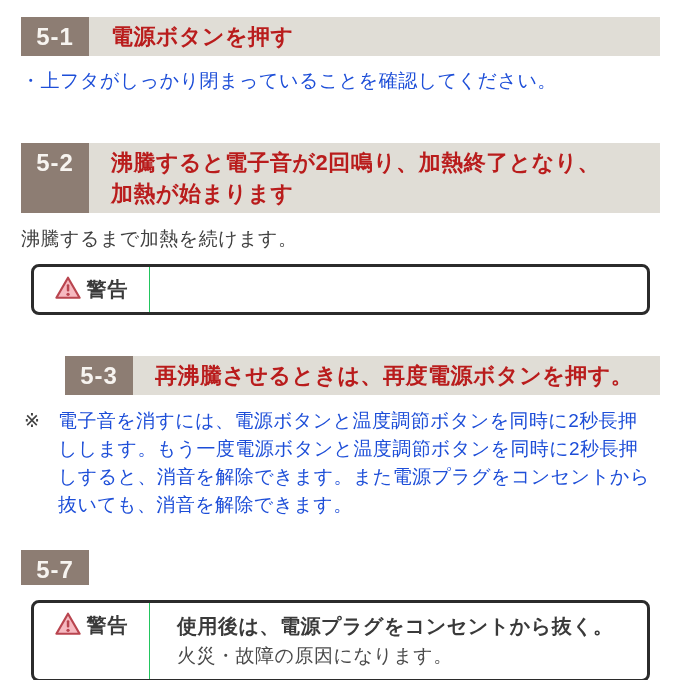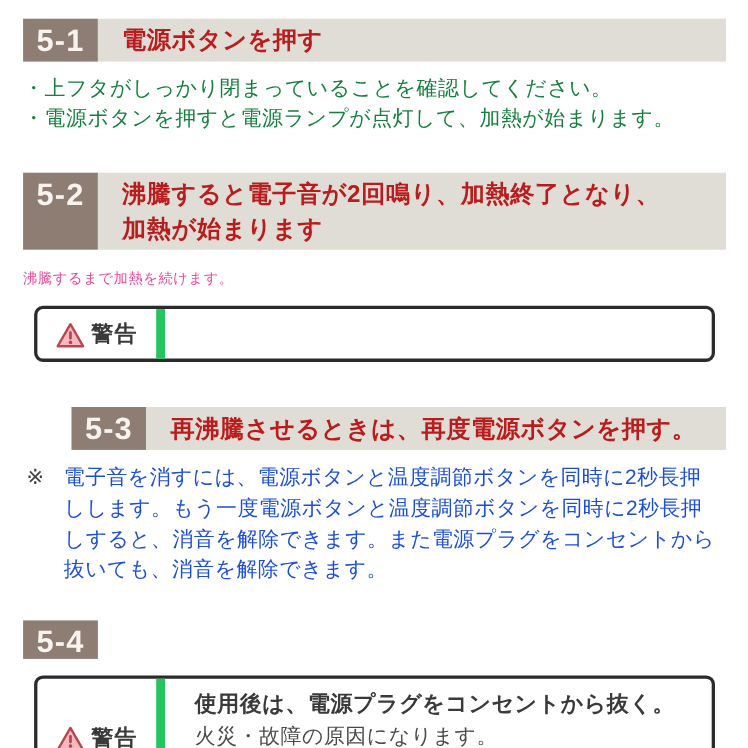--- a/index.html
+++ b/index.html
@@ -18,21 +18,21 @@
     display:flex;
     margin-left:21px;
     width:639px;
     align-items:stretch;
   }
   .sec-badge{
     width:68px;
     flex:0 0 68px;
     background:#8d7d73;
     color:#f7f4f0;
-    font-size:28px;
+    font-size:24px;
     font-weight:bold;
     text-align:center;
     padding-top:4px;
     letter-spacing:1px;
     line-height:31px;
   }
   .sec-titlebox{
     flex:1;
     background:#e0ddd6;
     padding:4px 8px 4px 22px;
@@ -42,46 +42,46 @@
     font-weight:bold;
     line-height:31px;
     color:#b91c1c;
     letter-spacing:0.5px;
   }
 
   .bullets{margin:11px 0 0 21px;}
   .bullet-line{
     font-size:19px;
     line-height:28px;
-    color:#15803d;
+    color:#1d4ed8;
     letter-spacing:0.5px;
   }
   .body-para{
     margin:13px 0 0 21px;
-    font-size:13px;
+    font-size:19px;
     line-height:26px;
-    color:#ec4899;
+    color:#404040;
     letter-spacing:0.5px;
   }
 
   
   .warn-box{
     margin-left:31px;
     width:619px;
     border:3px solid #2b2b2b;
     border-radius:8px;
     display:flex;
     align-items:stretch;
     background:#ffffff;
   }
   .warn-left{
     flex:0 0 116px;
-    border-right:8px solid #22c55e;
-    display:flex;
-    align-items:flex-end;
+    border-right:1px solid #22c55e;
+    display:flex;
+    align-items:flex-start;
     justify-content:center;
     gap:6px;
     padding:9px 4px;
   }
   .warn-label{
     font-size:20px;
     font-weight:bold;
     color:#3a3a3a;
     letter-spacing:1px;
   }
@@ -120,21 +120,21 @@
     color:#424242;
   }
   .note-text{
     flex:1;
     font-size:19px;
     line-height:28px;
     color:#1d4ed8;
     letter-spacing:0.4px;
   }
 
-  .mt-h2{margin-top:34px;}
+  .mt-h2{margin-top:48px;}
   .mt-box1{margin-top:12px;}
   .mt-h3{margin-top:41px;padding-left:44px;}
   .mt-h4{margin-top:31px;}
   .mt-box2{margin-top:15px;}
 
   .warn-icon{flex:0 0 auto;display:flex;align-items:center;}
 </style>
 </head>
 <body>
 
@@ -142,21 +142,20 @@
 
   <div class="sec-header">
     <div class="sec-badge">5-1</div>
     <div class="sec-titlebox">
       <div class="sec-title-line">電源ボタンを押す</div>
     </div>
   </div>
 
   <div class="bullets">
     <div class="bullet-line">・上フタがしっかり閉まっていることを確認してください。</div>
-    <div class="bullet-line">・電源ボタンを押すと電源ランプが点灯して、加熱が始まります。</div>
   </div>
 
   <div class="sec-header mt-h2">
     <div class="sec-badge">5-2</div>
     <div class="sec-titlebox">
       <div class="sec-title-line">沸騰すると電子音が2回鳴り、加熱終了となり、</div>
       <div class="sec-title-line">加熱が始まります</div>
     </div>
   </div>
 
@@ -181,21 +180,21 @@
       <div class="sec-title-line">再沸騰させるときは、再度電源ボタンを押す。</div>
     </div>
   </div>
 
   <div class="note-row">
     <div class="note-marker">※</div>
     <div class="note-text">電子音を消すには、電源ボタンと温度調節ボタンを同時に2秒長押しします。もう一度電源ボタンと温度調節ボタンを同時に2秒長押しすると、消音を解除できます。また電源プラグをコンセントから抜いても、消音を解除できます。</div>
   </div>
 
   <div class="sec-header mt-h4">
-    <div class="sec-badge">5-4</div>
+    <div class="sec-badge">5-7</div>
   </div>
 
   <div class="warn-box mt-box2">
     <div class="warn-left">
       <span class="warn-icon">
         <svg width="26" height="24" viewBox="0 0 24 22">
           <path d="M12 1.5 L22.7 20 L1.3 20 Z" fill="#f6b9c0" stroke="#b9454f" stroke-width="2" stroke-linejoin="round"></path>
           <rect x="10.9" y="7.5" width="2.3" height="6.8" rx="1" fill="#b9454f"></rect>
           <circle cx="12.05" cy="16.8" r="1.5" fill="#b9454f"></circle>
         </svg>

